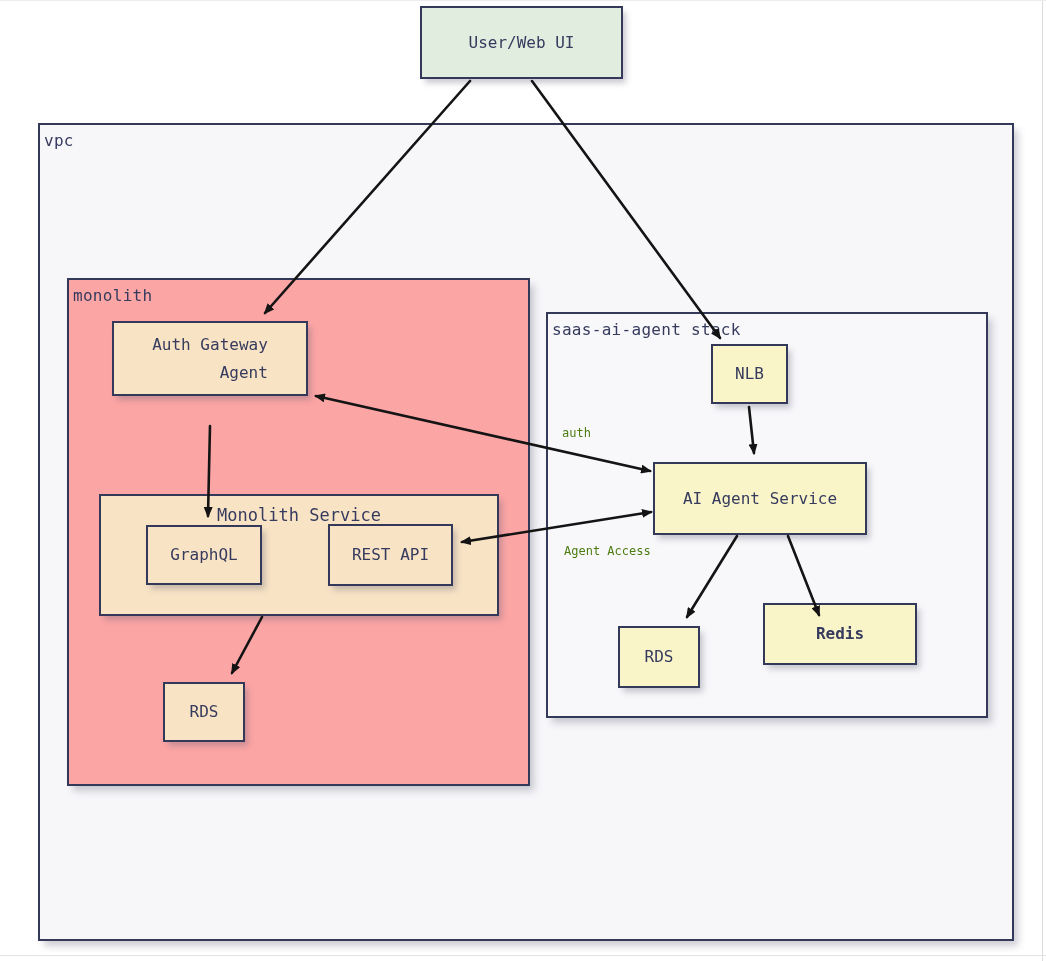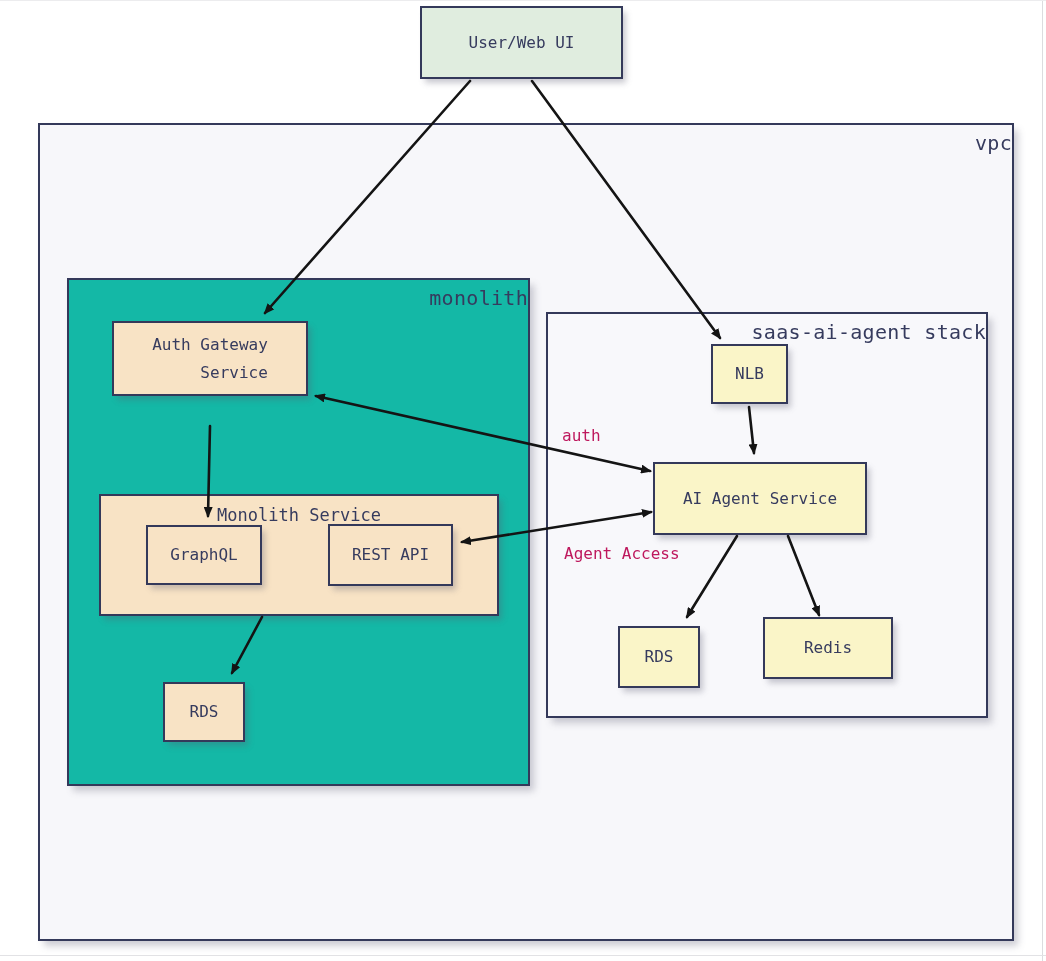--- a/index.html
+++ b/index.html
@@ -25,28 +25,28 @@
   }
   
   .container {
     position: absolute;
     border: 2.5px solid #34395a;
     background: #f7f7fa;
     box-shadow: 5px 6px 7px -1px rgba(90,90,112,0.30);
   }
   .container-label {
     position: absolute;
-    top: 6px; left: 12px; right: 0;
-    text-align: right;
-    font-size: 20px;
+    top: 6px; left: 4px; right: 0;
+    text-align: left;
+    font-size: 16px;
     letter-spacing: 0.3px;
     color: #363b5e;
   }
   .vpc        { left: 38px;  top: 122px; width: 976px; height: 818px; }
-  .monolith   { left: 67px;  top: 277px; width: 463px; height: 508px; background: #14b8a6; }
+  .monolith   { left: 67px;  top: 277px; width: 463px; height: 508px; background: #fca5a5; }
   .saas-stack { left: 546px; top: 311px; width: 442px; height: 406px; background: #f8f8fb; }
 
   
   .node {
     position: absolute;
     border: 2.5px solid #34395a;
     display: flex;
     align-items: center;
     justify-content: center;
     text-align: center;
@@ -62,27 +62,27 @@
   .user-web-ui      { left: 420px; top: 5px;   width: 203px; height: 73px; }
   .auth-gateway     { left: 112px; top: 320px; width: 196px; height: 75px; text-align: right; }
   .monolith-service { left: 99px;  top: 493px; width: 400px; height: 122px; align-items: flex-start; justify-content: center; }
   .monolith-service .group-title { margin-top: 5px; font-size: 17px; }
   .graphql   { left: 146px; top: 524px; width: 116px; height: 60px; }
   .rest-api  { left: 328px; top: 523px; width: 125px; height: 62px; }
   .rds-left  { left: 163px; top: 681px; width: 82px;  height: 60px; }
   .nlb       { left: 711px; top: 343px; width: 77px;  height: 60px; }
   .ai-agent  { left: 653px; top: 461px; width: 214px; height: 73px; }
   .rds-right { left: 618px; top: 625px; width: 82px;  height: 62px; }
-  .redis     { left: 763px; top: 616px; width: 130px; height: 62px; }
+  .redis     { left: 763px; top: 602px; width: 154px; height: 62px; font-weight: bold; }
 
   
   .edge-label {
     position: absolute;
-    font-size: 16px;
-    color: #be185d;
+    font-size: 12px;
+    color: #4d7c0f;
   }
   .label-auth        { left: 562px; top: 425px; }
   .label-data-access { left: 564px; top: 543px; }
 
   
   svg.arrows {
     position: absolute;
     left: 0; top: 0;
     width: 1046px; height: 961px;
     pointer-events: none;
@@ -110,21 +110,21 @@
     <div class="container-label">saas-ai-agent stack</div>
   </div>
 
   <div class="node fill-green user-web-ui">
     <span>User/Web UI</span>
   </div>
 
   <div class="node fill-peach auth-gateway">
     <span>
       <span>Auth Gateway</span><br>
-      <span>Service</span>
+      <span>Agent</span>
     </span>
   </div>
 
   <div class="node fill-peach monolith-service">
     <span class="group-title">Monolith Service</span>
   </div>
 
   <div class="node fill-peach rest-api">
     <span>REST API</span>
   </div>

